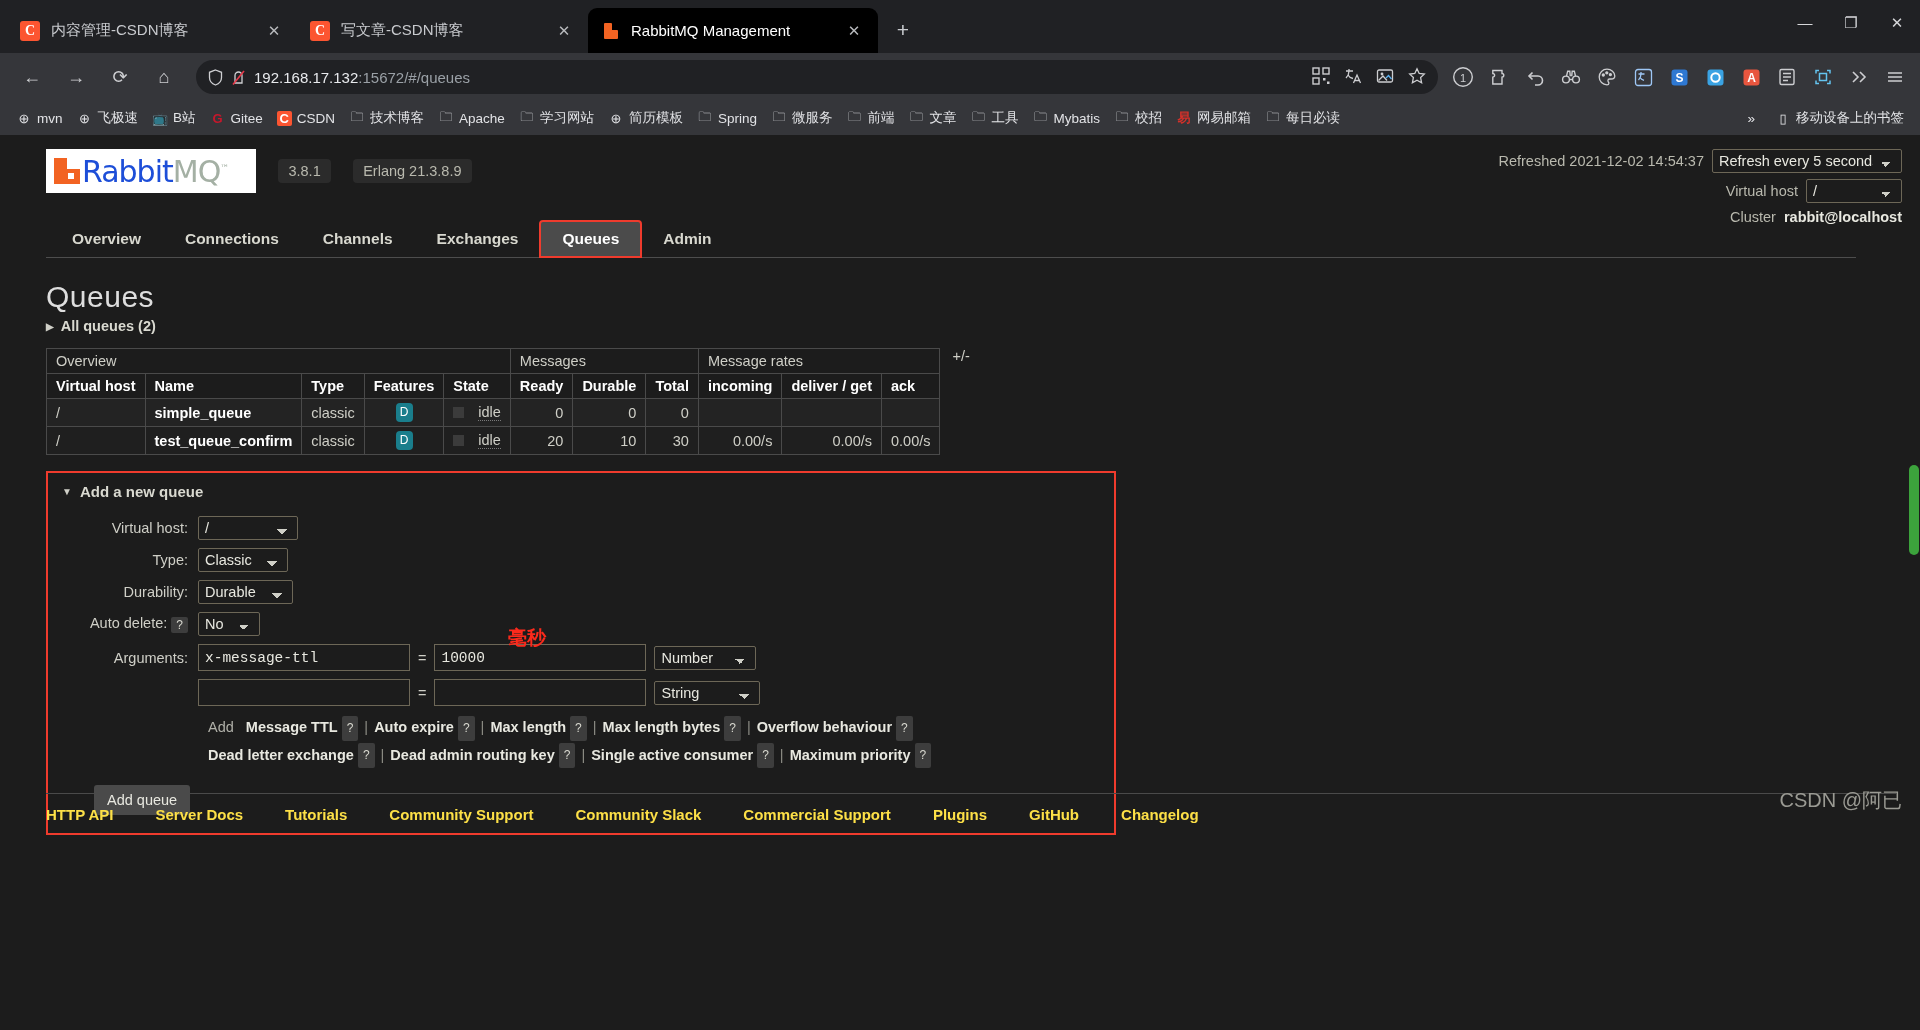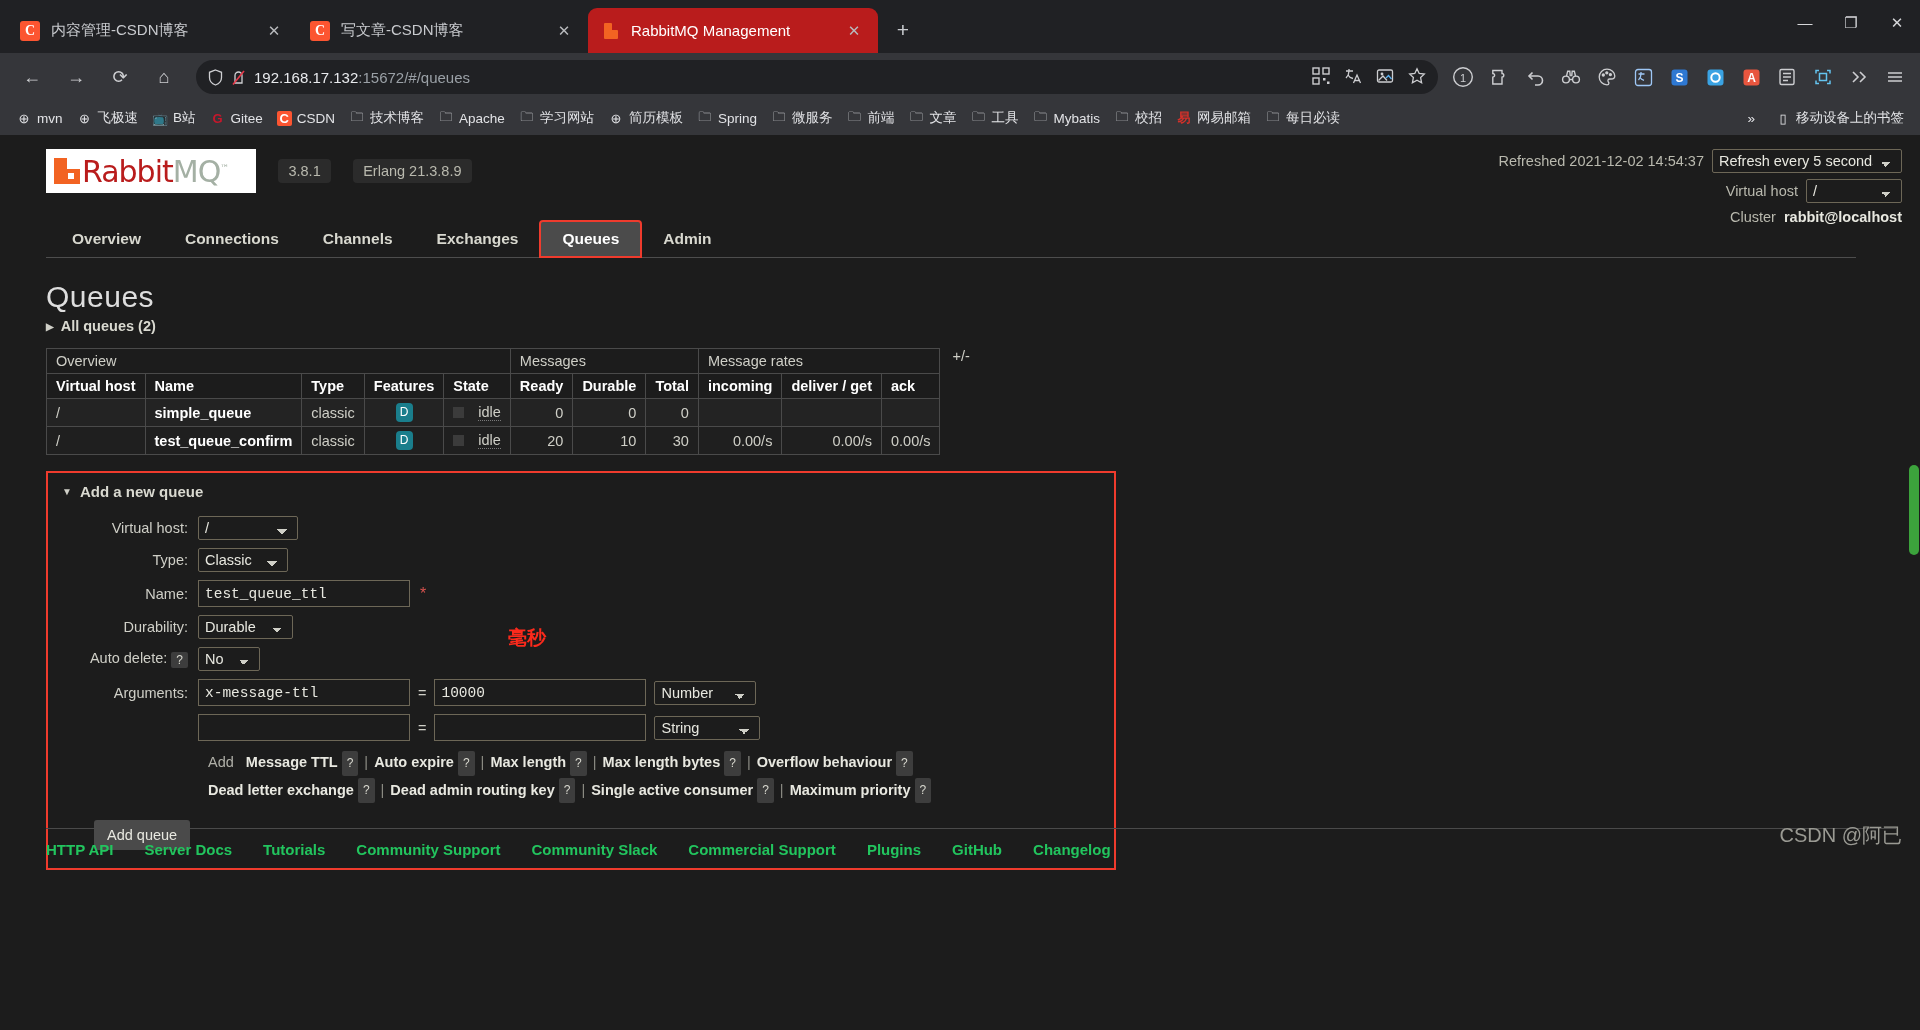--- a/index.html
+++ b/index.html
@@ -21,21 +21,21 @@
   .tabstrip { display: flex; align-items: flex-end; height: 53px; padding-left: 8px; }
   .tab {
     display: flex; align-items: center;
     height: 45px; width: 290px;
     padding: 0 12px;
     border-radius: 9px 9px 0 0;
     position: relative;
     color: #c8cace;
     font-size: 15px;
   }
-  .tab.active { background: #b91c1c; color: #ffffff; }
+  .tab.active { background: #000000; color: #ffffff; }
   .tab-favicon {
     width: 20px; height: 20px; flex: 0 0 20px;
     margin-right: 11px;
     border-radius: 3px;
     display: flex; align-items: center; justify-content: center;
     font-size: 14px; font-weight: bold; color: #fff;
   }
   .fav-csdn { background: #fc5531; font-family: "Liberation Serif", serif; }
   .fav-rabbit { background: transparent; position: relative; }
   .fav-rabbit::before {
@@ -136,21 +136,21 @@
   .logo-mark::before {
     content:""; position:absolute; left:0; top:0;
     width: 13px; height: 26px; background:#f26322;
   }
   .logo-mark::after {
     content:""; position:absolute; left:13px; top:11px;
     width: 13px; height: 15px; background:#f26322;
   }
   .logo-dot { position:absolute; left:14px; top:15px; width:6px; height:6px; background:#fff; z-index:2; }
   .logo-text { font-size: 30px; font-weight: 400; font-family: "DejaVu Sans", sans-serif; letter-spacing:-1px; }
-  .logo-rabbit { color: #b91c1c; }
+  .logo-rabbit { color: #1d4ed8; }
   .logo-mq { color: #a4b0a4; }
   .logo-tm { font-size: 9px; color:#a4b0a4; vertical-align: super; }
 
   .ver-pill {
     display: inline-block; vertical-align: middle;
     background: #2b2b2b; border-radius: 4px;
     padding: 4px 10px; margin-left: 18px;
     font-size: 14.5px; color: #b9b9ae;
   }
 
@@ -296,22 +296,22 @@
     border: none; border-radius: 3px;
     padding: 7px 13px; font-size: 14.5px;
     font-family: "Liberation Sans", sans-serif;
   }
 
   
   .pfooter {
     position: absolute; left: 46px; right: 24px; bottom: 12px;
     border-top: 1px solid #4a4a4a;
     padding-top: 12px;
-    display: flex; align-items: flex-start; gap: 31px;
-    font-size: 15px; font-weight: bold; color: #22c55e;
+    display: flex; align-items: flex-start; gap: 42px;
+    font-size: 15px; font-weight: bold; color: #fde047;
   }
   .watermark {
     position: absolute; right: 18px; bottom: 21px;
     color: #9a9a93; font-size: 20px; font-weight: normal;
   }
   .scrollbar {
     position: absolute; right: 0; top: 0; width: 13px; height: 100%;
     background: #1c1c1c;
   }
   .scroll-thumb {
@@ -693,25 +693,20 @@
       <div class="frow">
         <div class="flabel">Virtual host:</div>
         <select class="sel" style="width:100px"><option>/</option></select>
       </div>
 
       <div class="frow">
         <div class="flabel">Type:</div>
         <select class="sel" style="width:90px"><option>Classic</option></select>
       </div>
 
-      <div class="frow">
-        <div class="flabel">Name:</div>
-        <input class="txtinput" style="width: 212px;" value="test_queue_ttl">
-        <span class="req-star">*</span>
-      </div>
 
       <div class="frow">
         <div class="flabel">Durability:</div>
         <select class="sel" style="width:95px"><option>Durable</option></select>
       </div>
 
       <div class="frow">
         <div class="flabel">
           <span>Auto delete:</span><span class="qmark">?</span>
         </div>

